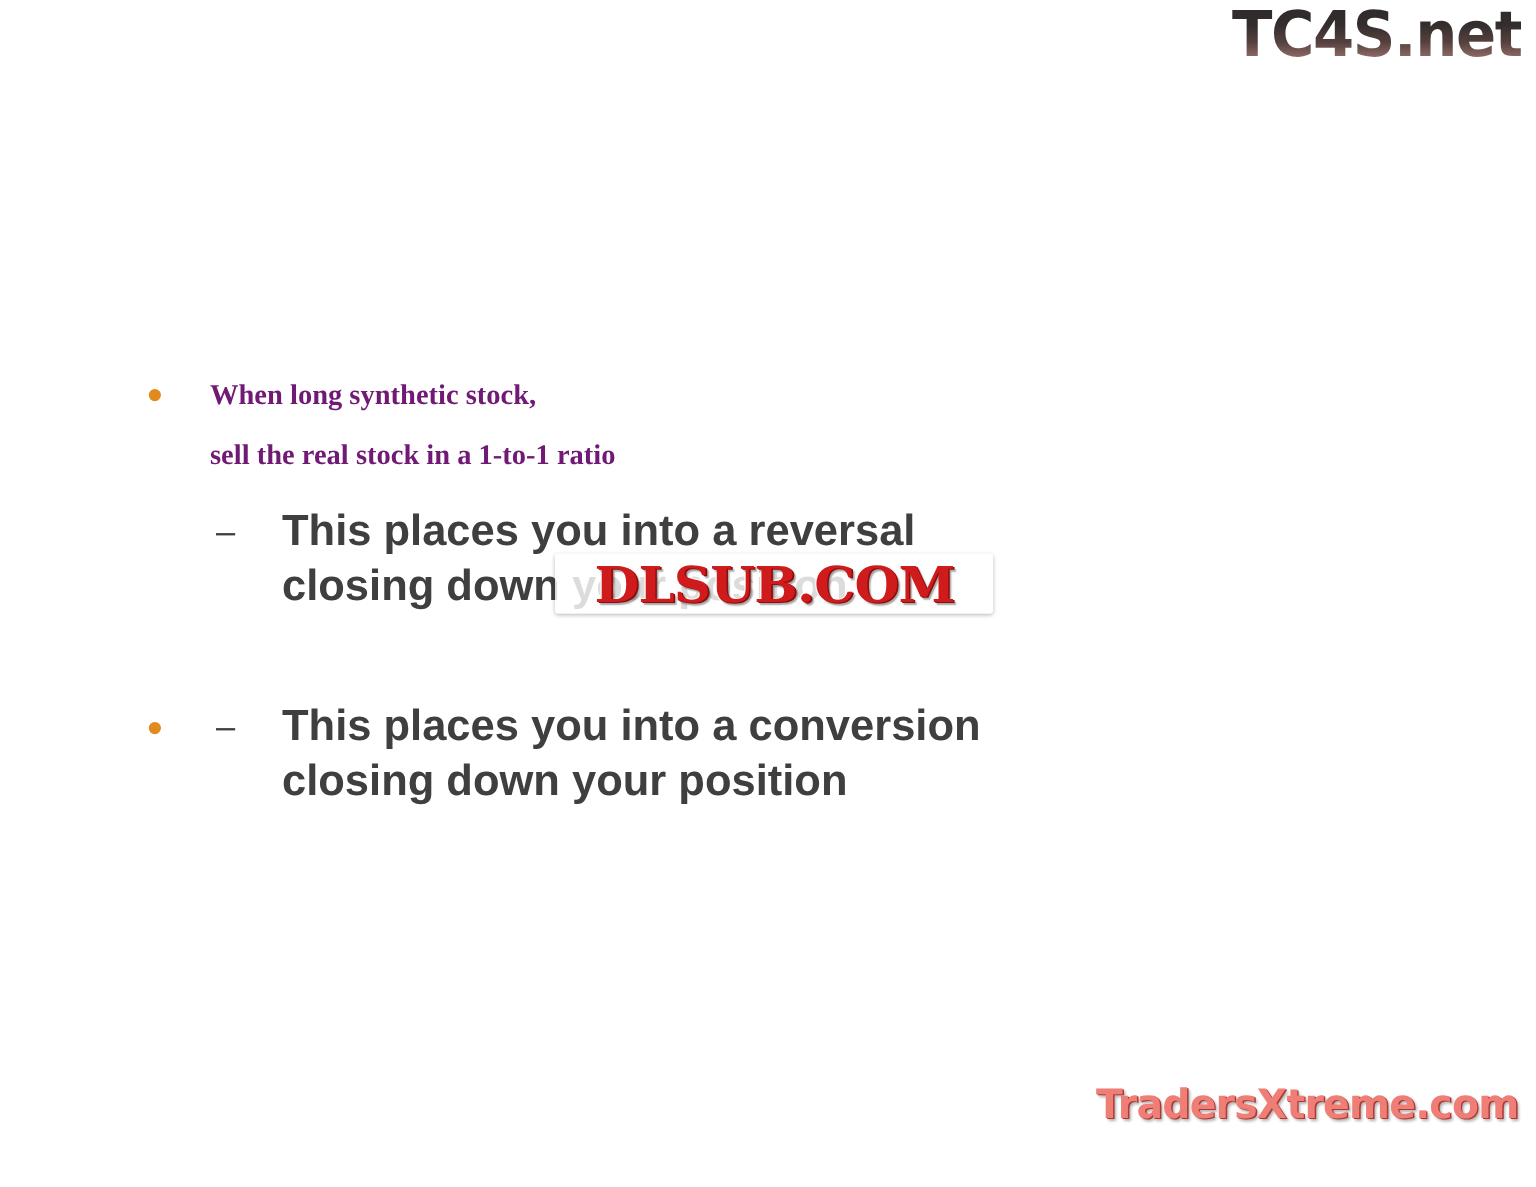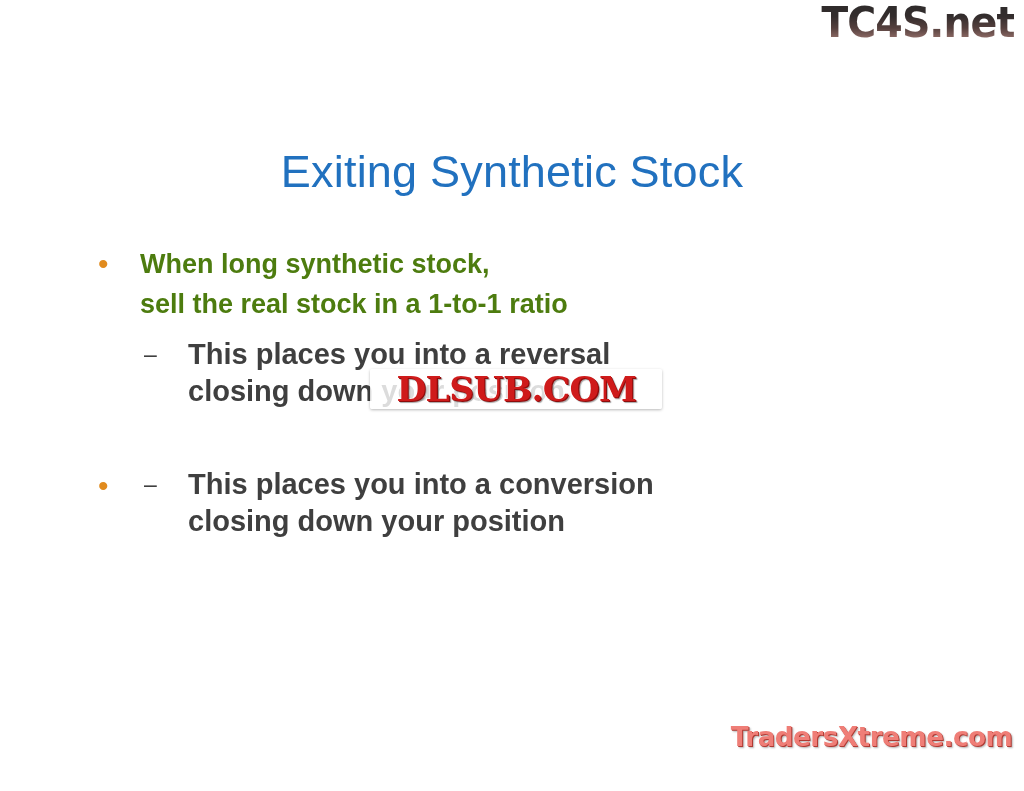--- a/index.html
+++ b/index.html
@@ -80,25 +80,25 @@
   }
   .l1-marker {
     position: absolute;
     left: 6px;
     top: 0;
     font-size: 30px;
     line-height: 40px;
     color: #e18b1e;
   }
   .l1-text {
-    font-family: Liberation Sans, sans-serif;
-    font-weight: bold;
-    font-size: 27px;
+    font-family: Liberation Serif, serif;
+    font-weight: bold;
+    font-size: 19px;
     line-height: 40px;
-    color: #4d7c0f;
+    color: #701a75;
     white-space: pre-line;
   }
 
   .l2-item {
     position: relative;
     padding-left: 96px;
     margin-top: 12px;
   }
   .l2-marker {
     position: absolute;
@@ -169,21 +169,20 @@
     user-select: none;
   }
 </style>
 </head>
 <body>
 
 <div id="slide">
 
   <div id="brand-logo">TC4S.net</div>
 
-  <h1 id="slide-title">Exiting Synthetic Stock</h1>
 
   <div id="body-content">
 
     <div class="bullet-block">
       <div class="l1-item">
         <span class="l1-marker">•</span>
         <span class="l1-text">When long synthetic stock,
 sell the real stock in a 1-to-1 ratio</span>
       </div>
       <div class="l2-item">

